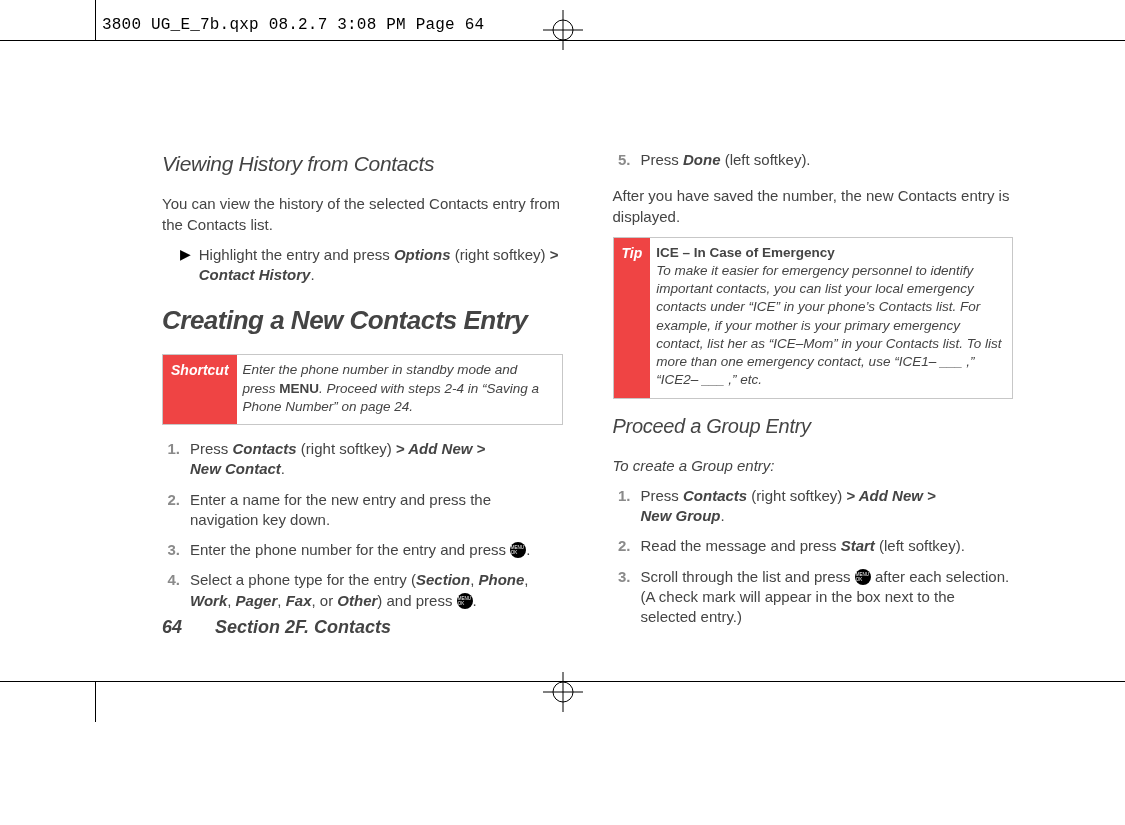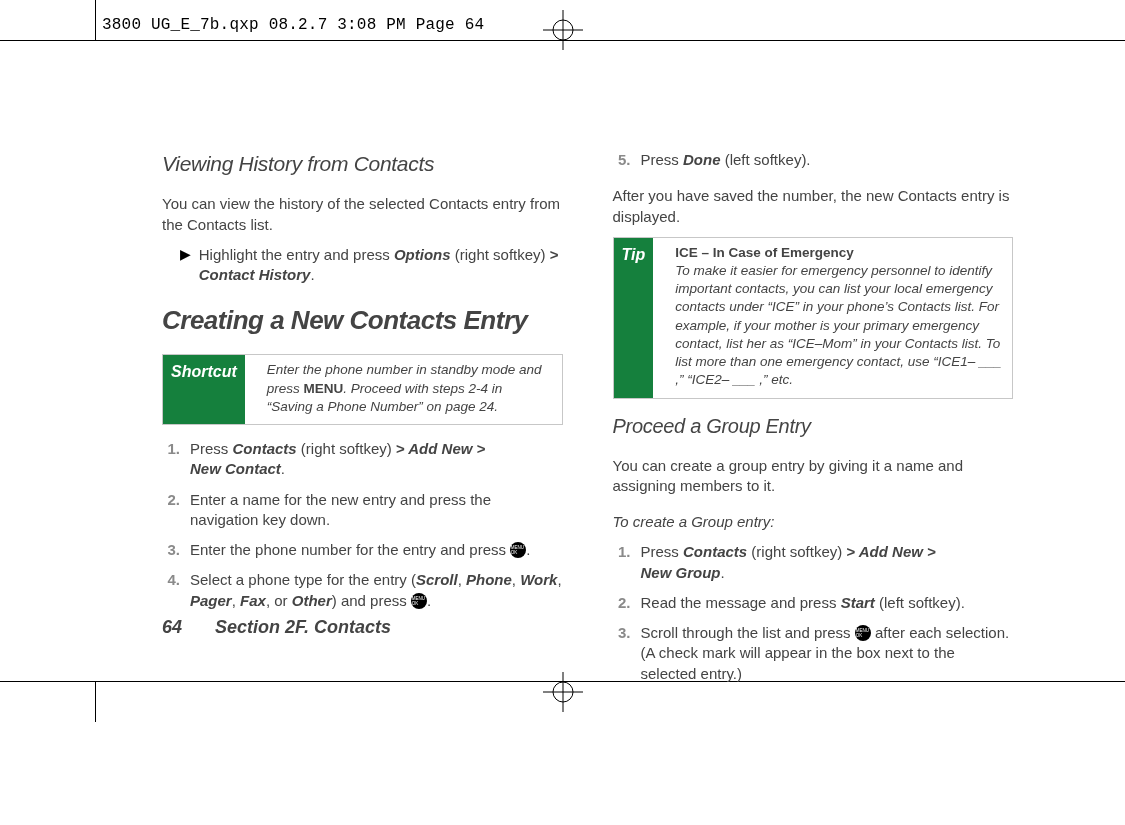--- a/index.html
+++ b/index.html
@@ -23,22 +23,22 @@
   .bullet-glyph{font-size:14px;line-height:1.3;color:#000;}
   ol.steps{list-style:none;padding:0;margin:8px 0 0 0;}
   ol.steps > li{display:flex;gap:10px;margin-bottom:10px;}
   ol.steps .num{color:#8a8a8a;font-weight:700;min-width:18px;text-align:right;}
   .bi{font-weight:700;font-style:italic;}
   .b{font-weight:700;}
   .gt{font-weight:700;}
   .menu-icon{display:inline-flex;align-items:center;justify-content:center;width:16px;height:16px;border-radius:50%;background:#000;color:#fff;font-size:5px;line-height:5px;vertical-align:middle;position:relative;top:-1px;}
   .menu-icon span{transform:scale(.9);}
   .callout{display:flex;margin:10px 0 14px 0;border:1px solid #c7c7c7;}
-  .callout .tag{background:#15803d;color:#fff;font-weight:700;font-style:italic;font-size:16px;padding:6px 8px;display:flex;align-items:flex-start;}
-  .callout .body{font-style:italic;color:#444;font-size:13.5px;line-height:1.35;padding:6px 10px 8px 22px;flex:1;}
+  .callout .tag{background:#ef4444;color:#fff;font-weight:700;font-style:italic;font-size:14px;padding:6px 8px;display:flex;align-items:flex-start;}
+  .callout .body{font-style:italic;color:#444;font-size:13.5px;line-height:1.35;padding:6px 10px 8px 6px;flex:1;}
   .callout .body .b{font-weight:700;}
   .footer{position:absolute;left:162px;bottom:84px;font-size:18px;color:#444;}
   .footer .pn{font-weight:700;font-style:italic;margin-right:28px;}
   .footer .sec{font-weight:700;font-style:italic;}
 </style>
 </head>
 <body>
 <div class="page">
 
 <div class="crop-top"></div>
@@ -101,21 +101,21 @@
         <span class="num">3.</span>
         <span>
           <span>Enter the phone number for the entry and press </span><span class="menu-icon">
                 <span>MENU OK</span>
               </span><span>.</span>
         </span>
       </li>
       <li>
         <span class="num">4.</span>
         <span>
-          <span>Select a phone type for the entry (</span><span class="bi">Scroll</span><span>, </span><span class="bi">Phone</span><span>, </span><span class="bi">Work</span><span>, </span><span class="bi">Pager</span><span>, </span><span class="bi">Fax</span><span>, or </span><span class="bi">Other</span><span>) and press </span><span class="menu-icon">
+          <span>Select a phone type for the entry (</span><span class="bi">Section</span><span>, </span><span class="bi">Phone</span><span>, </span><span class="bi">Work</span><span>, </span><span class="bi">Pager</span><span>, </span><span class="bi">Fax</span><span>, or </span><span class="bi">Other</span><span>) and press </span><span class="menu-icon">
                 <span>MENU OK</span>
               </span><span>.</span>
         </span>
       </li>
     </ol>
   </div>
 
   <div class="col">
     <ol class="steps" style="margin-top:0;">
       <li>
@@ -129,21 +129,20 @@
 
     <div class="callout">
       <div class="tag">Tip</div>
       <div class="body">
         <span class="b" style="font-style:normal;">ICE – In Case of Emergency</span><br>
         <span>To make it easier for emergency personnel to identify important contacts, you can list your local emergency contacts under “ICE” in your phone’s Contacts list. For example, if your mother is your primary emergency contact, list her as “ICE–Mom” in your Contacts list. To list more than one emergency contact, use “ICE1– ___ ,” “ICE2– ___ ,” etc.</span>
       </div>
     </div>
 
     <h3 class="h-sub">Proceed a Group Entry</h3>
-    <p class="para">You can create a group entry by giving it a name and assigning members to it.</p>
     <p class="para it">To create a Group entry:</p>
 
     <ol class="steps">
       <li>
         <span class="num">1.</span>
         <span>
           <span>Press </span><span class="bi">Contacts</span><span> (right softkey) </span><span class="gt">&gt;</span><span class="bi"> Add New </span><span class="gt">&gt;</span><br>
           <span class="bi">New Group</span><span>.</span>
         </span>
       </li>

